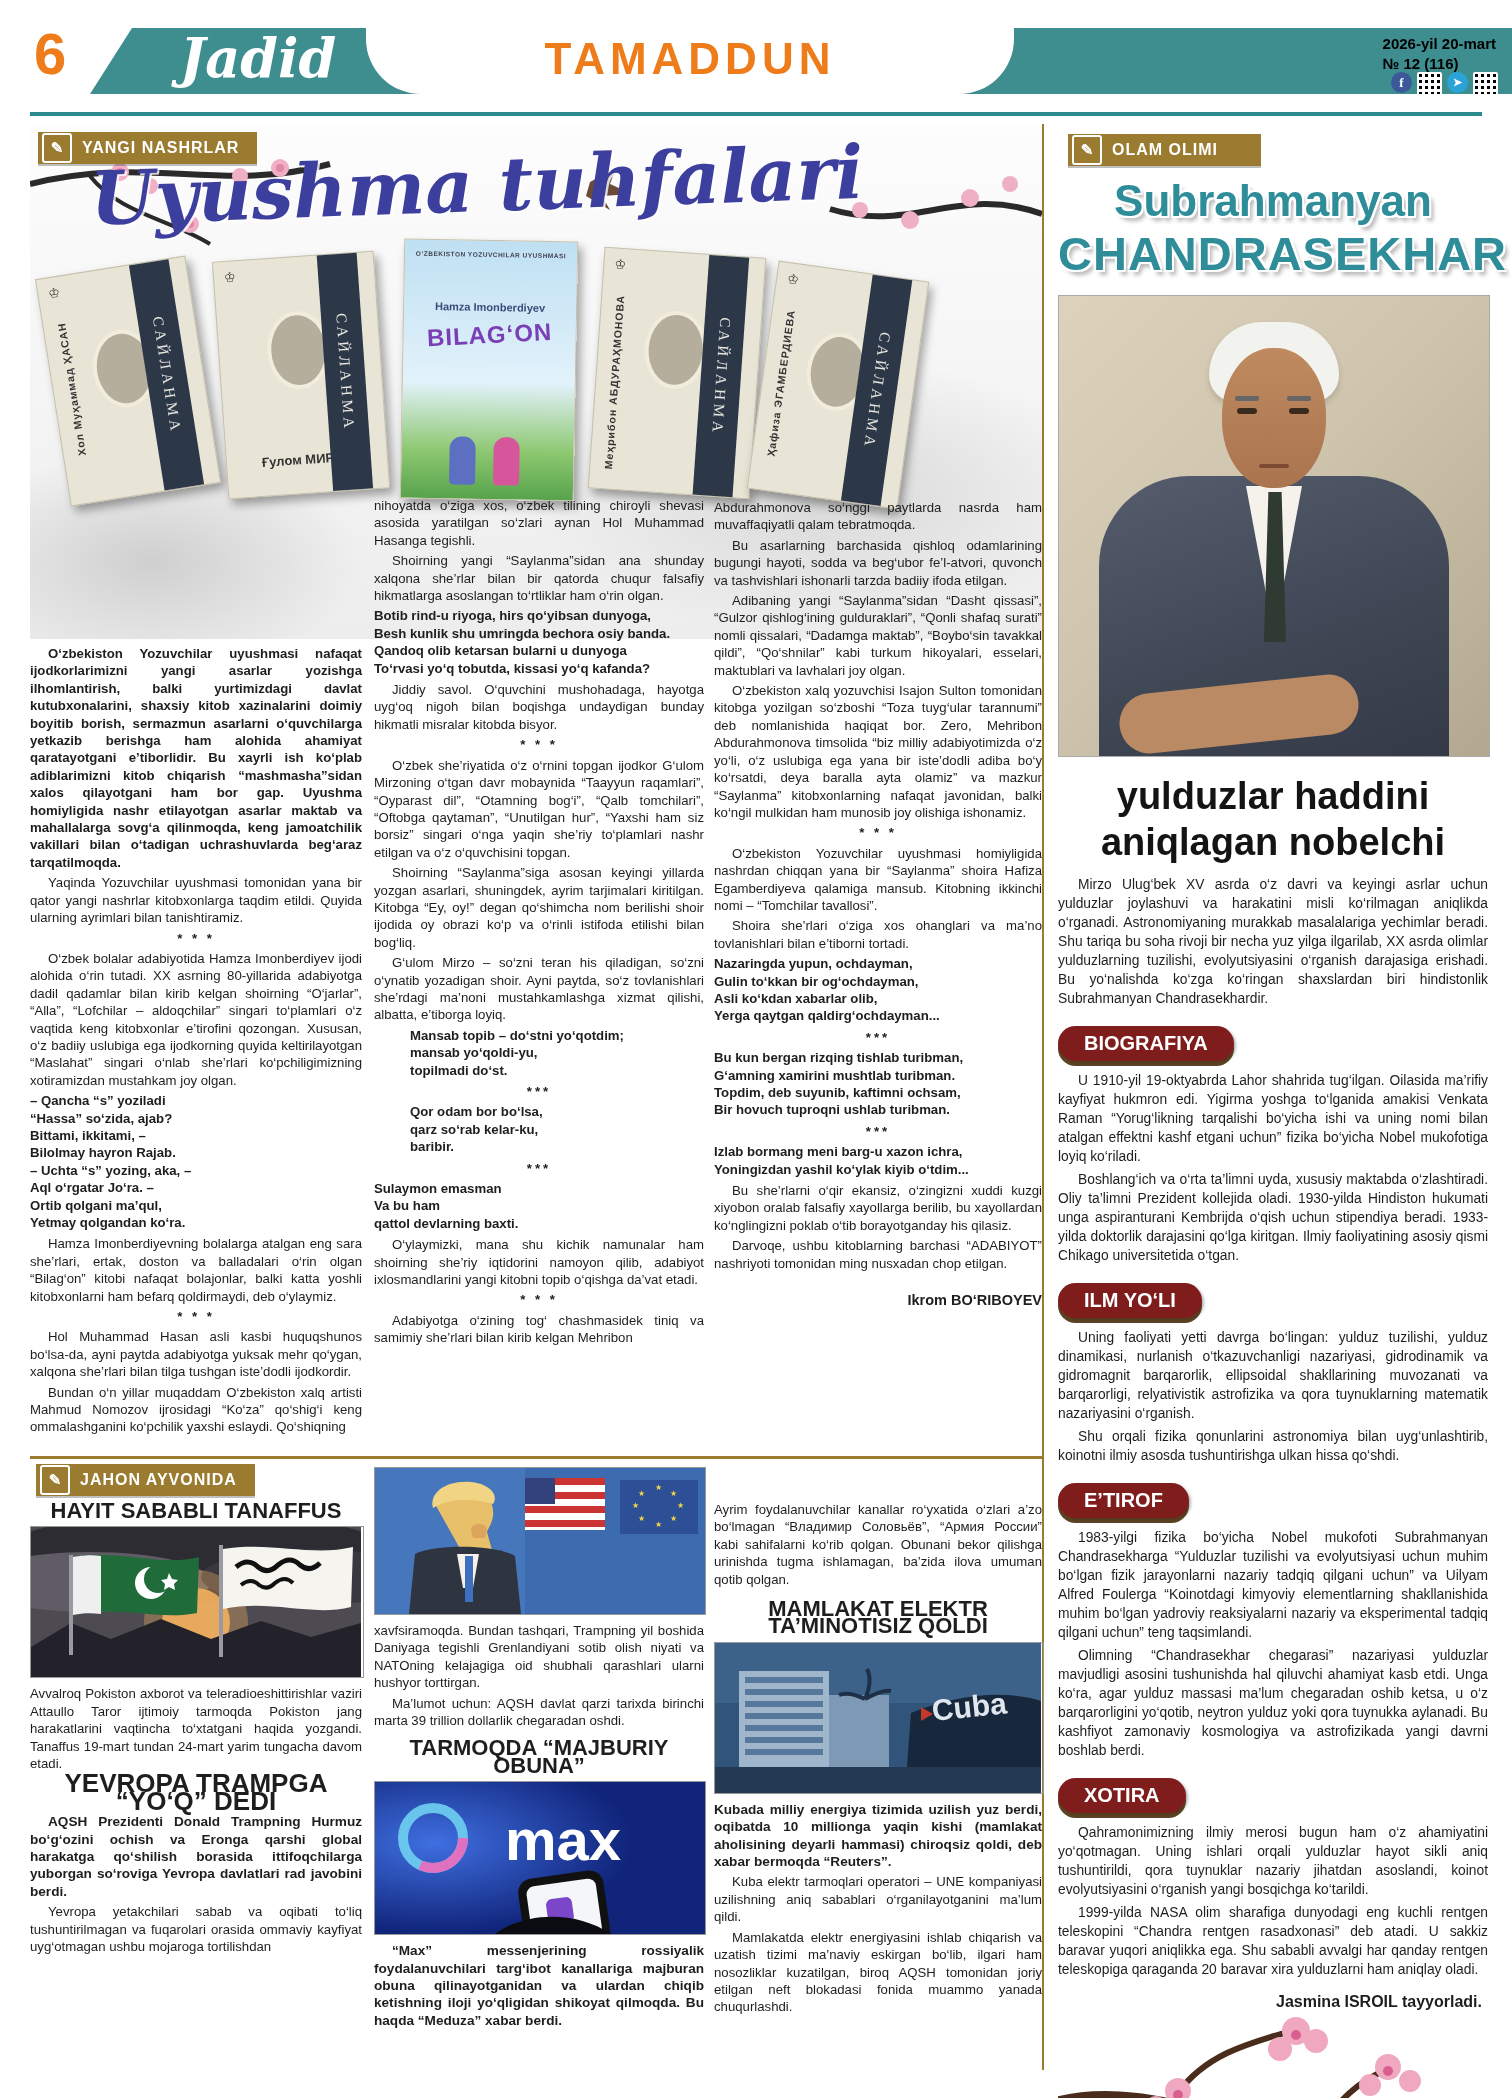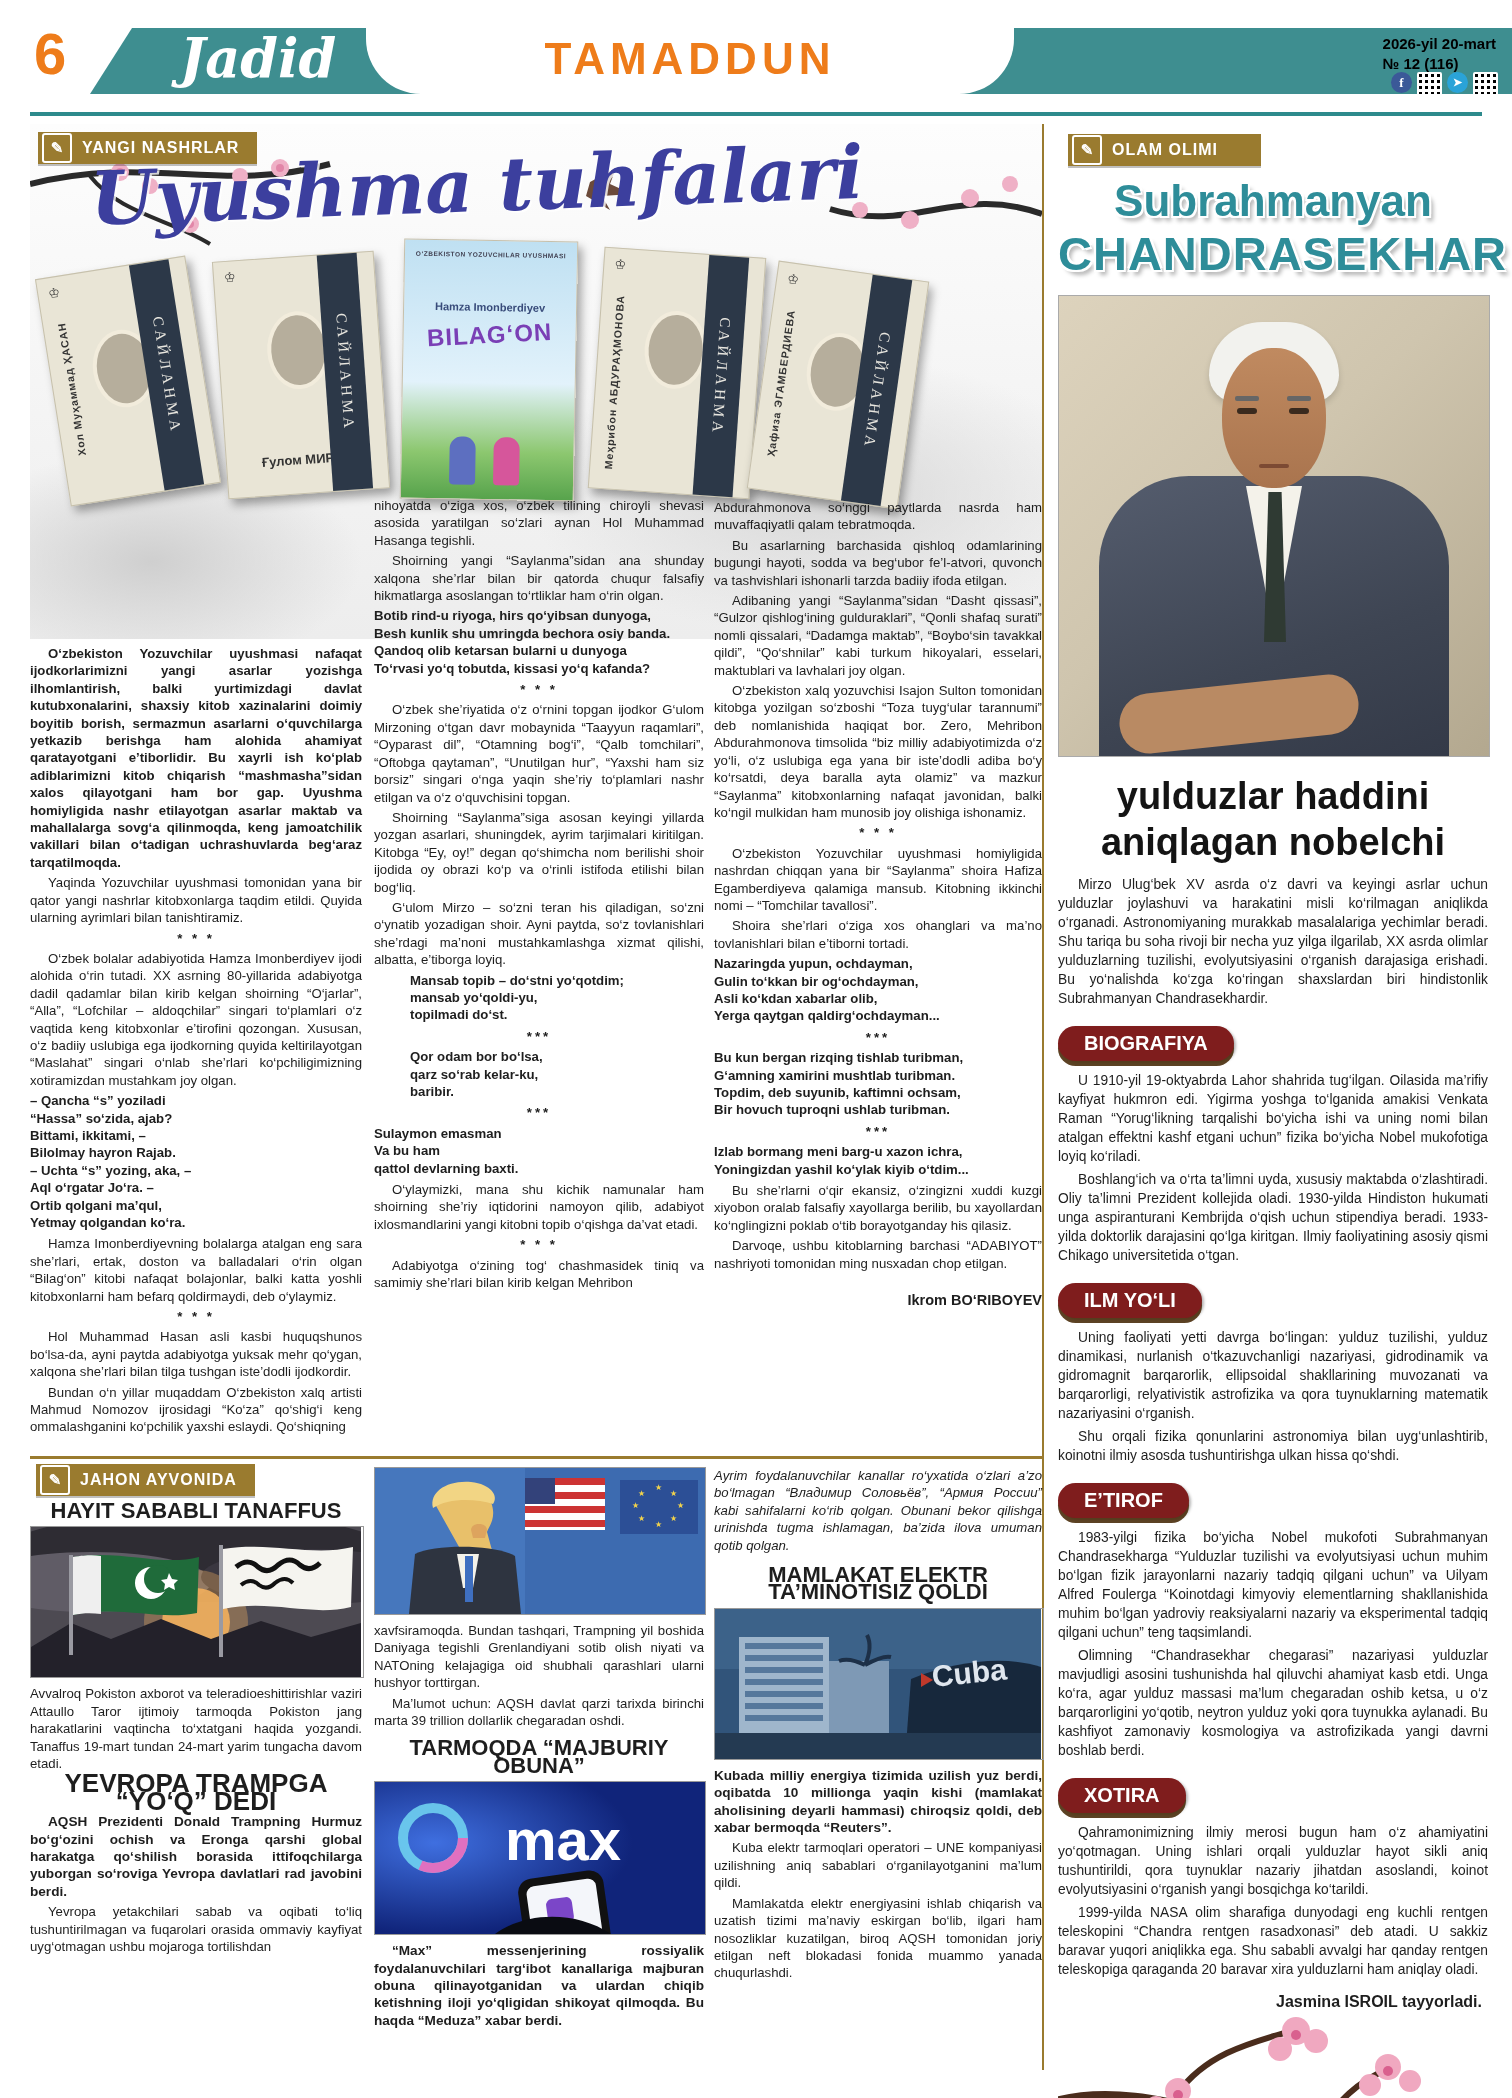--- a/index.html
+++ b/index.html
@@ -227,20 +227,21 @@
     <p>Bundan o‘n yillar muqaddam O‘zbekiston xalq artisti Mahmud Nomozov ijrosidagi “Ko‘za” qo‘shig‘i keng ommalashganini ko‘pchilik yaxshi eslaydi. Qo‘shiqning</p>
   </div>
 
   <div class="col" style="left:374px;top:497px;width:330px;">
     <p class="ni">nihoyatda o‘ziga xos, o‘zbek tilining chiroyli shevasi asosida yaratilgan so‘zlari aynan Hol Muhammad Hasanga tegishli.</p>
     <p>Shoirning yangi “Saylanma”sidan ana shunday xalqona she’rlar bilan bir qatorda chuqur falsafiy hikmatlarga asoslangan to‘rtliklar ham o‘rin olgan.</p>
     <div class="poem">Botib rind-u riyoga, hirs qo‘yibsan dunyoga,
 Besh kunlik shu umringda bechora osiy banda.
 Qandoq olib ketarsan bularni u dunyoga
 To‘rvasi yo‘q tobutda, kissasi yo‘q kafanda?</div>
+    <p>Jiddiy savol. O‘quvchini mushohadaga, hayotga uyg‘oq nigoh bilan boqishga undaydigan bunday hikmatli misralar kitobda bisyor.</p>
     <p class="sep">* * *</p>
     <p>O‘zbek she’riyatida o‘z o‘rnini topgan ijodkor G‘ulom Mirzoning o‘tgan davr mobaynida “Taayyun raqamlari”, “Oyparast dil”, “Otamning bog‘i”, “Qalb tomchilari”, “Oftobga qaytaman”, “Unutilgan hur”, “Yaxshi ham siz borsiz” singari o‘nga yaqin she’riy to‘plamlari nashr etilgan va o‘z o‘quvchisini topgan.</p>
     <p>Shoirning “Saylanma”siga asosan keyingi yillarda yozgan asarlari, shuningdek, ayrim tarjimalari kiritilgan. Kitobga “Ey, oy!” degan qo‘shimcha nom berilishi shoir ijodida oy obrazi ko‘p va o‘rinli istifoda etilishi bilan bog‘liq.</p>
     <p>G‘ulom Mirzo – so‘zni teran his qiladigan, so‘zni o‘ynatib yozadigan shoir. Ayni paytda, so‘z tovlanishlari she’rdagi ma’noni mustahkamlashga xizmat qilishi, albatta, e’tiborga loyiq.</p>
     <div class="poem ind">Mansab topib – do‘stni yo‘qotdim;
 mansab yo‘qoldi-yu,
 topilmadi do‘st.</div>
     <p class="sep">***</p>
     <div class="poem ind">Qor odam bor bo‘lsa,
 qarz so‘rab kelar-ku,
@@ -367,21 +368,21 @@
         <rect x="150" y="92" width="86" height="130" rx="14" fill="#111" transform="rotate(-8 193 157)"></rect>
         <rect x="158" y="100" width="70" height="112" rx="8" fill="#f4f6fa" transform="rotate(-8 193 156)"></rect>
         <rect x="172" y="116" width="26" height="26" rx="6" fill="#7b46c8" transform="rotate(-8 185 129)"></rect>
         <path d="M120,152 C150,130 200,128 236,152 Z" fill="#0a0c12"></path>
       </svg>
     </div>
     <p class="lead">“Max” messenjerining rossiyalik foydalanuvchilari targ‘ibot kanallariga majburan obuna qilinayotganidan va ulardan chiqib ketishning iloji yo‘qligidan shikoyat qilmoqda. Bu haqda “Meduza” xabar berdi.</p>
   </div>
 
   <div class="col" style="left:714px;top:1467px;width:328px;">
-    <p class="ni" style="font-style:italic;">Ayrim foydalanuvchilar kanallar ro‘yxatida o‘zlari a’zo bo‘lmagan “Владимир Соловьёв”, “Армия России” kabi sahifalarni ko‘rib qolgan. Obunani bekor qilishga urinishda tugma ishlamagan, ba’zida ilova umuman qotib qolgan.</p>
+    <p class="ni" style="margin-top:34px;">Ayrim foydalanuvchilar kanallar ro‘yxatida o‘zlari a’zo bo‘lmagan “Владимир Соловьёв”, “Армия России” kabi sahifalarni ko‘rib qolgan. Obunani bekor qilishga urinishda tugma ishlamagan, ba’zida ilova umuman qotib qolgan.</p>
     <p class="wh wh1" style="margin-top:12px;">MAMLAKAT ELEKTR TA’MINOTISIZ QOLDI</p>
     <div class="imgbox" style="height:150px;">
       <svg width="326" height="150" viewBox="0 0 326 150">
         <rect width="326" height="150" fill="#31547a"></rect>
         <rect width="326" height="60" fill="#3c6289"></rect>
         <rect x="24" y="28" width="90" height="96" fill="#9fb6cc"></rect>
         <g fill="#56789c">
           <rect x="30" y="34" width="78" height="6"></rect>
             <rect x="30" y="46" width="78" height="6"></rect>
             <rect x="30" y="58" width="78" height="6"></rect>

